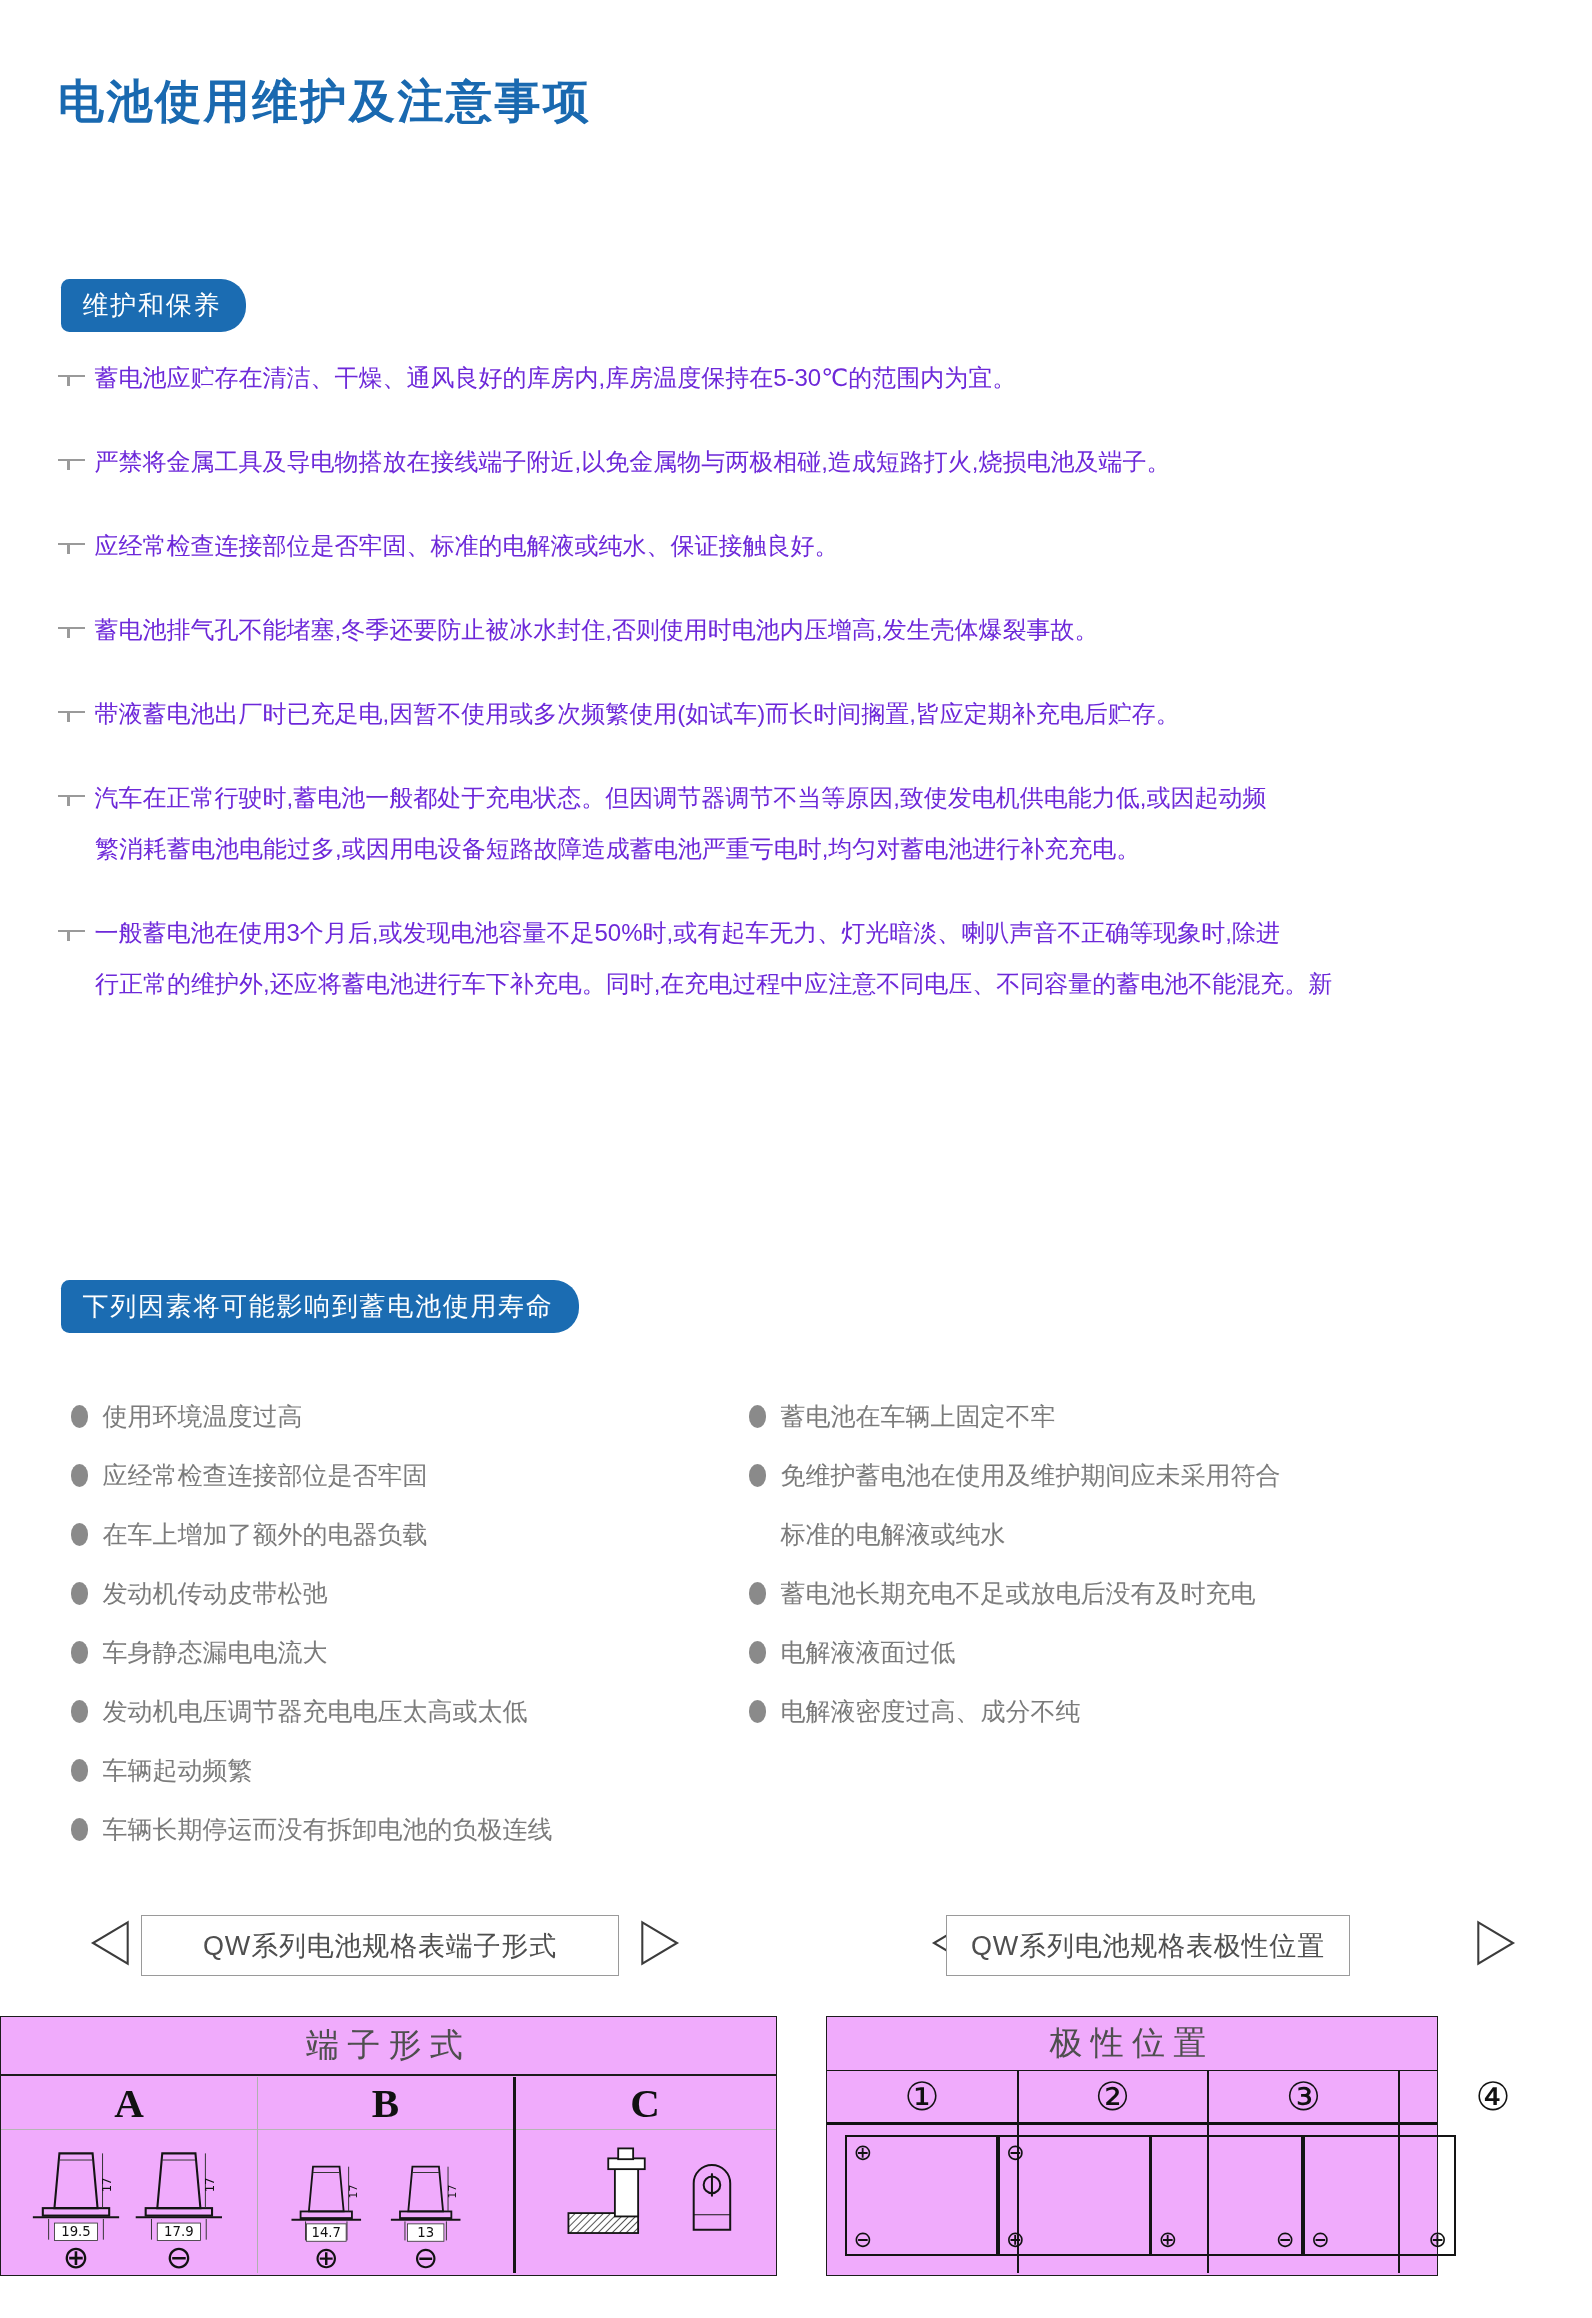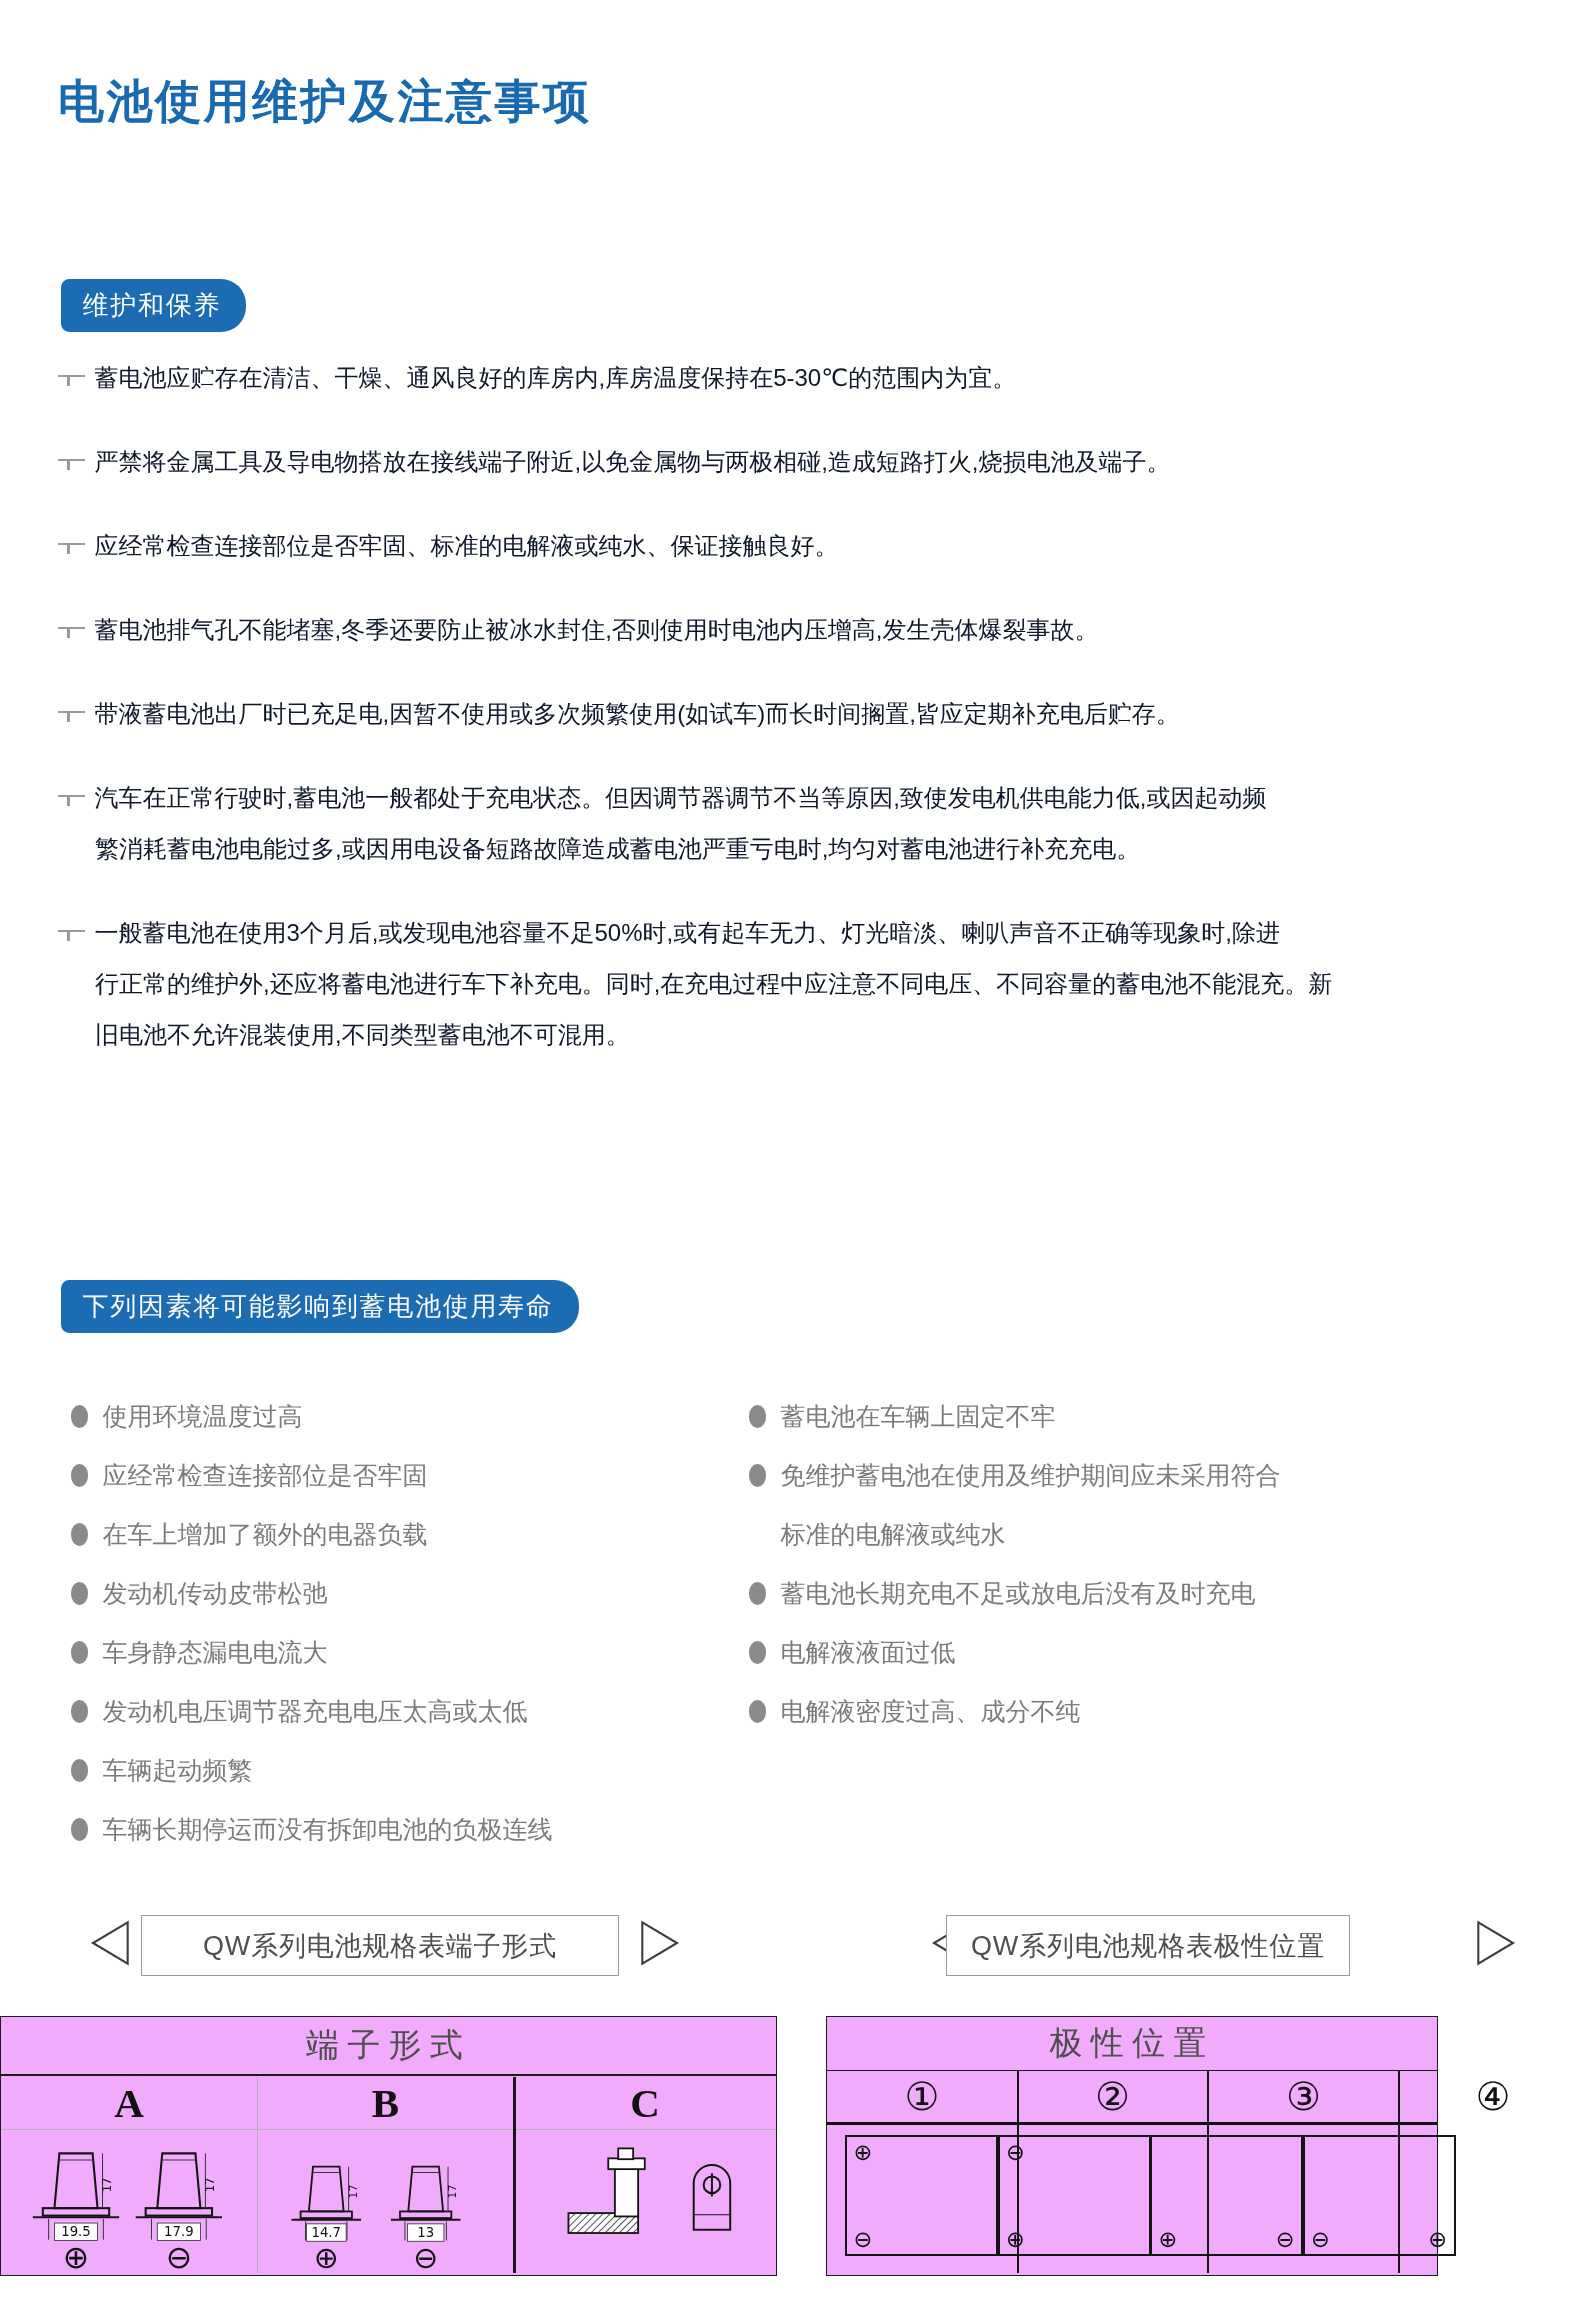--- a/index.html
+++ b/index.html
@@ -17,21 +17,21 @@
   .badge{
     position:absolute;height:53px;line-height:53px;
     background:#1b6cb2;color:#ffffff;font-size:26px;letter-spacing:1.7px;
     padding:0 25px 0 21.6px;border-radius:8.3px 25px 25px 8.3px;
   }
   .badge.b1{left:61px;top:279px;}
   .badge.b2{left:61px;top:1280px;}
   
   .maint{position:absolute;left:58px;top:352px;width:1493px;}
   .para{margin-bottom:33px;}
-  .pline{font-size:24px;line-height:51px;color:#0f172a;white-space:nowrap;}
+  .pline{font-size:24px;line-height:51px;color:#6d28d9;white-space:nowrap;}
   .pline.cont{padding-left:37px;}
   .marker{display:inline-block;width:26.5px;height:14px;margin-right:10px;position:relative;}
   .marker::before{content:"";position:absolute;left:0;top:2.5px;width:26.5px;height:2.5px;background:#9a9a9a;}
   .marker::after{content:"";position:absolute;left:9px;top:2.5px;width:2.5px;height:11.6px;background:#9a9a9a;}
   
   .fcol{position:absolute;top:1387px;}
   .fcol.left{left:71px;}
   .fcol.right{left:749px;}
   .frow{display:flex;align-items:center;height:59px;}
   .dot{width:17.4px;height:22.4px;border-radius:50%;background:#8a8a8a;margin-right:14px;flex:none;}
@@ -102,21 +102,20 @@
   <div class="para">
     <div class="pline"><span class="marker"></span><span>带液蓄电池出厂时已充足电,因暂不使用或多次频繁使用(如试车)而长时间搁置,皆应定期补充电后贮存。</span></div>
   </div>
   <div class="para">
     <div class="pline"><span class="marker"></span><span>汽车在正常行驶时,蓄电池一般都处于充电状态。但因调节器调节不当等原因,致使发电机供电能力低,或因起动频</span></div>
     <div class="pline cont">繁消耗蓄电池电能过多,或因用电设备短路故障造成蓄电池严重亏电时,均匀对蓄电池进行补充充电。</div>
   </div>
   <div class="para">
     <div class="pline"><span class="marker"></span><span>一般蓄电池在使用3个月后,或发现电池容量不足50%时,或有起车无力、灯光暗淡、喇叭声音不正确等现象时,除进</span></div>
     <div class="pline cont">行正常的维护外,还应将蓄电池进行车下补充电。同时,在充电过程中应注意不同电压、不同容量的蓄电池不能混充。新</div>
-    <div class="pline cont">旧电池不允许混装使用,不同类型蓄电池不可混用。</div>
   </div>
 </div>
 
 <div class="badge b2">下列因素将可能影响到蓄电池使用寿命</div>
 
 <div class="fcol left">
   <div class="frow">
       <span class="dot"></span>
       <span class="ftext">使用环境温度过高</span>
     </div>

